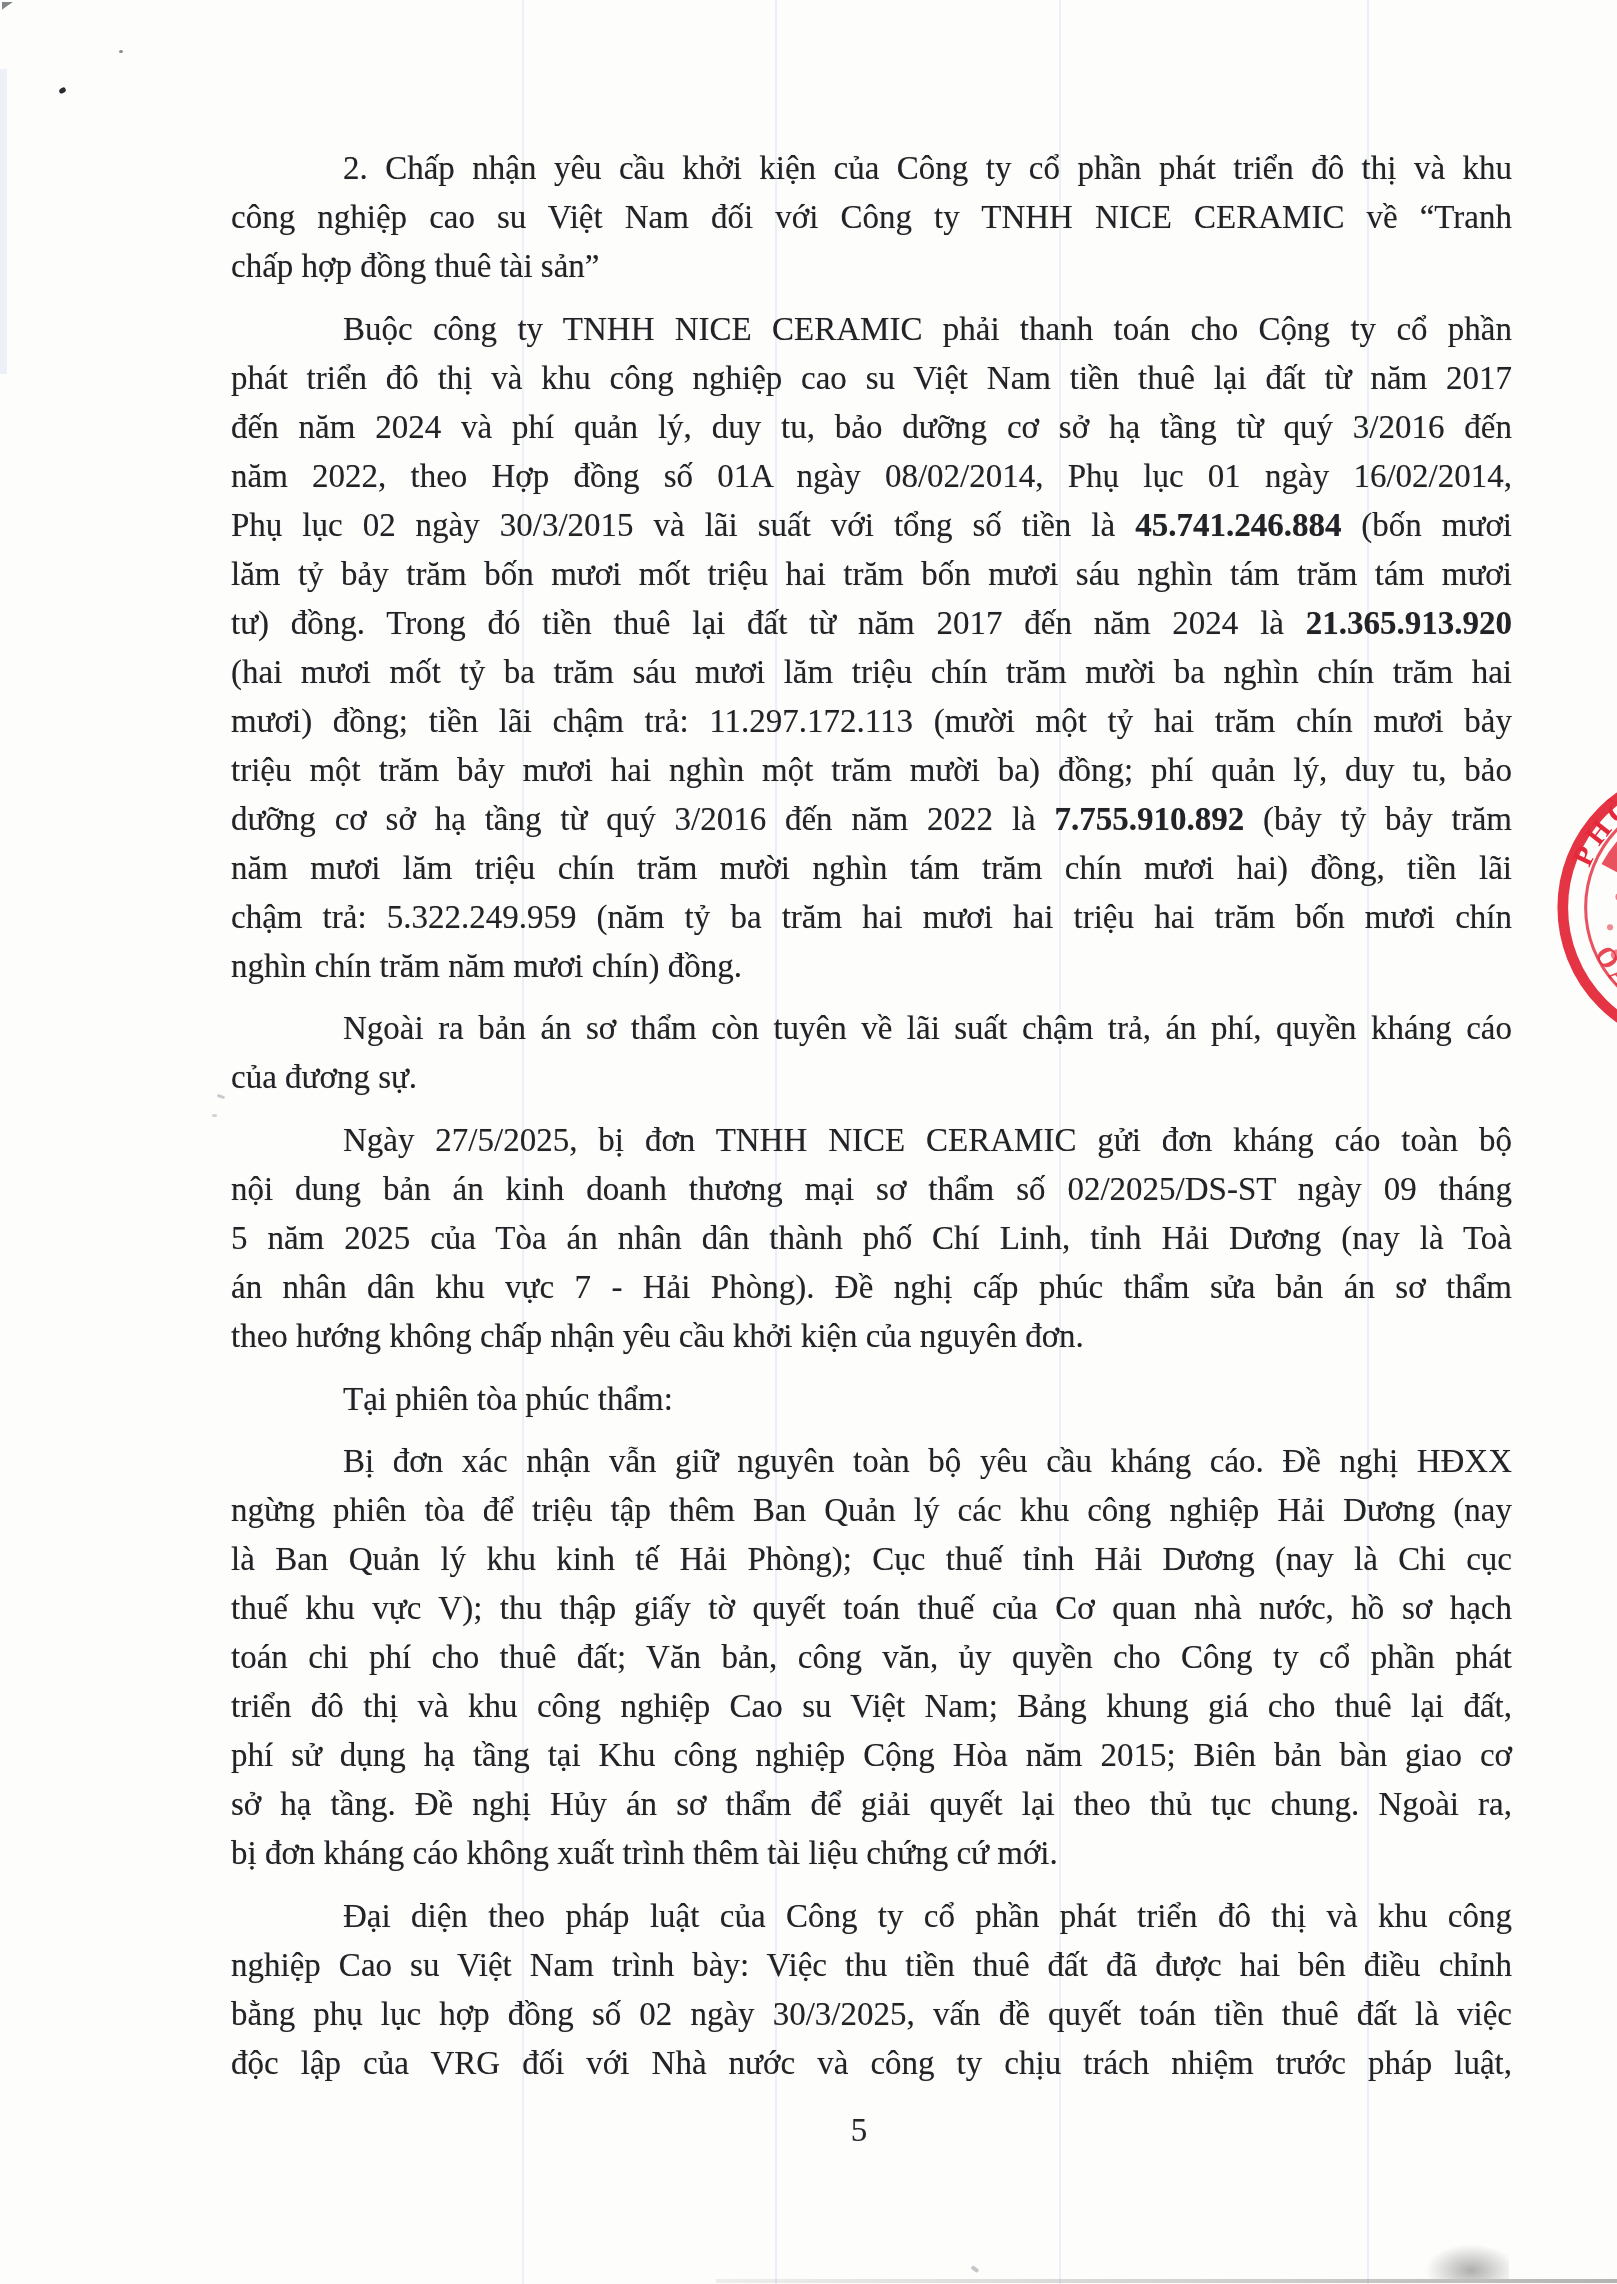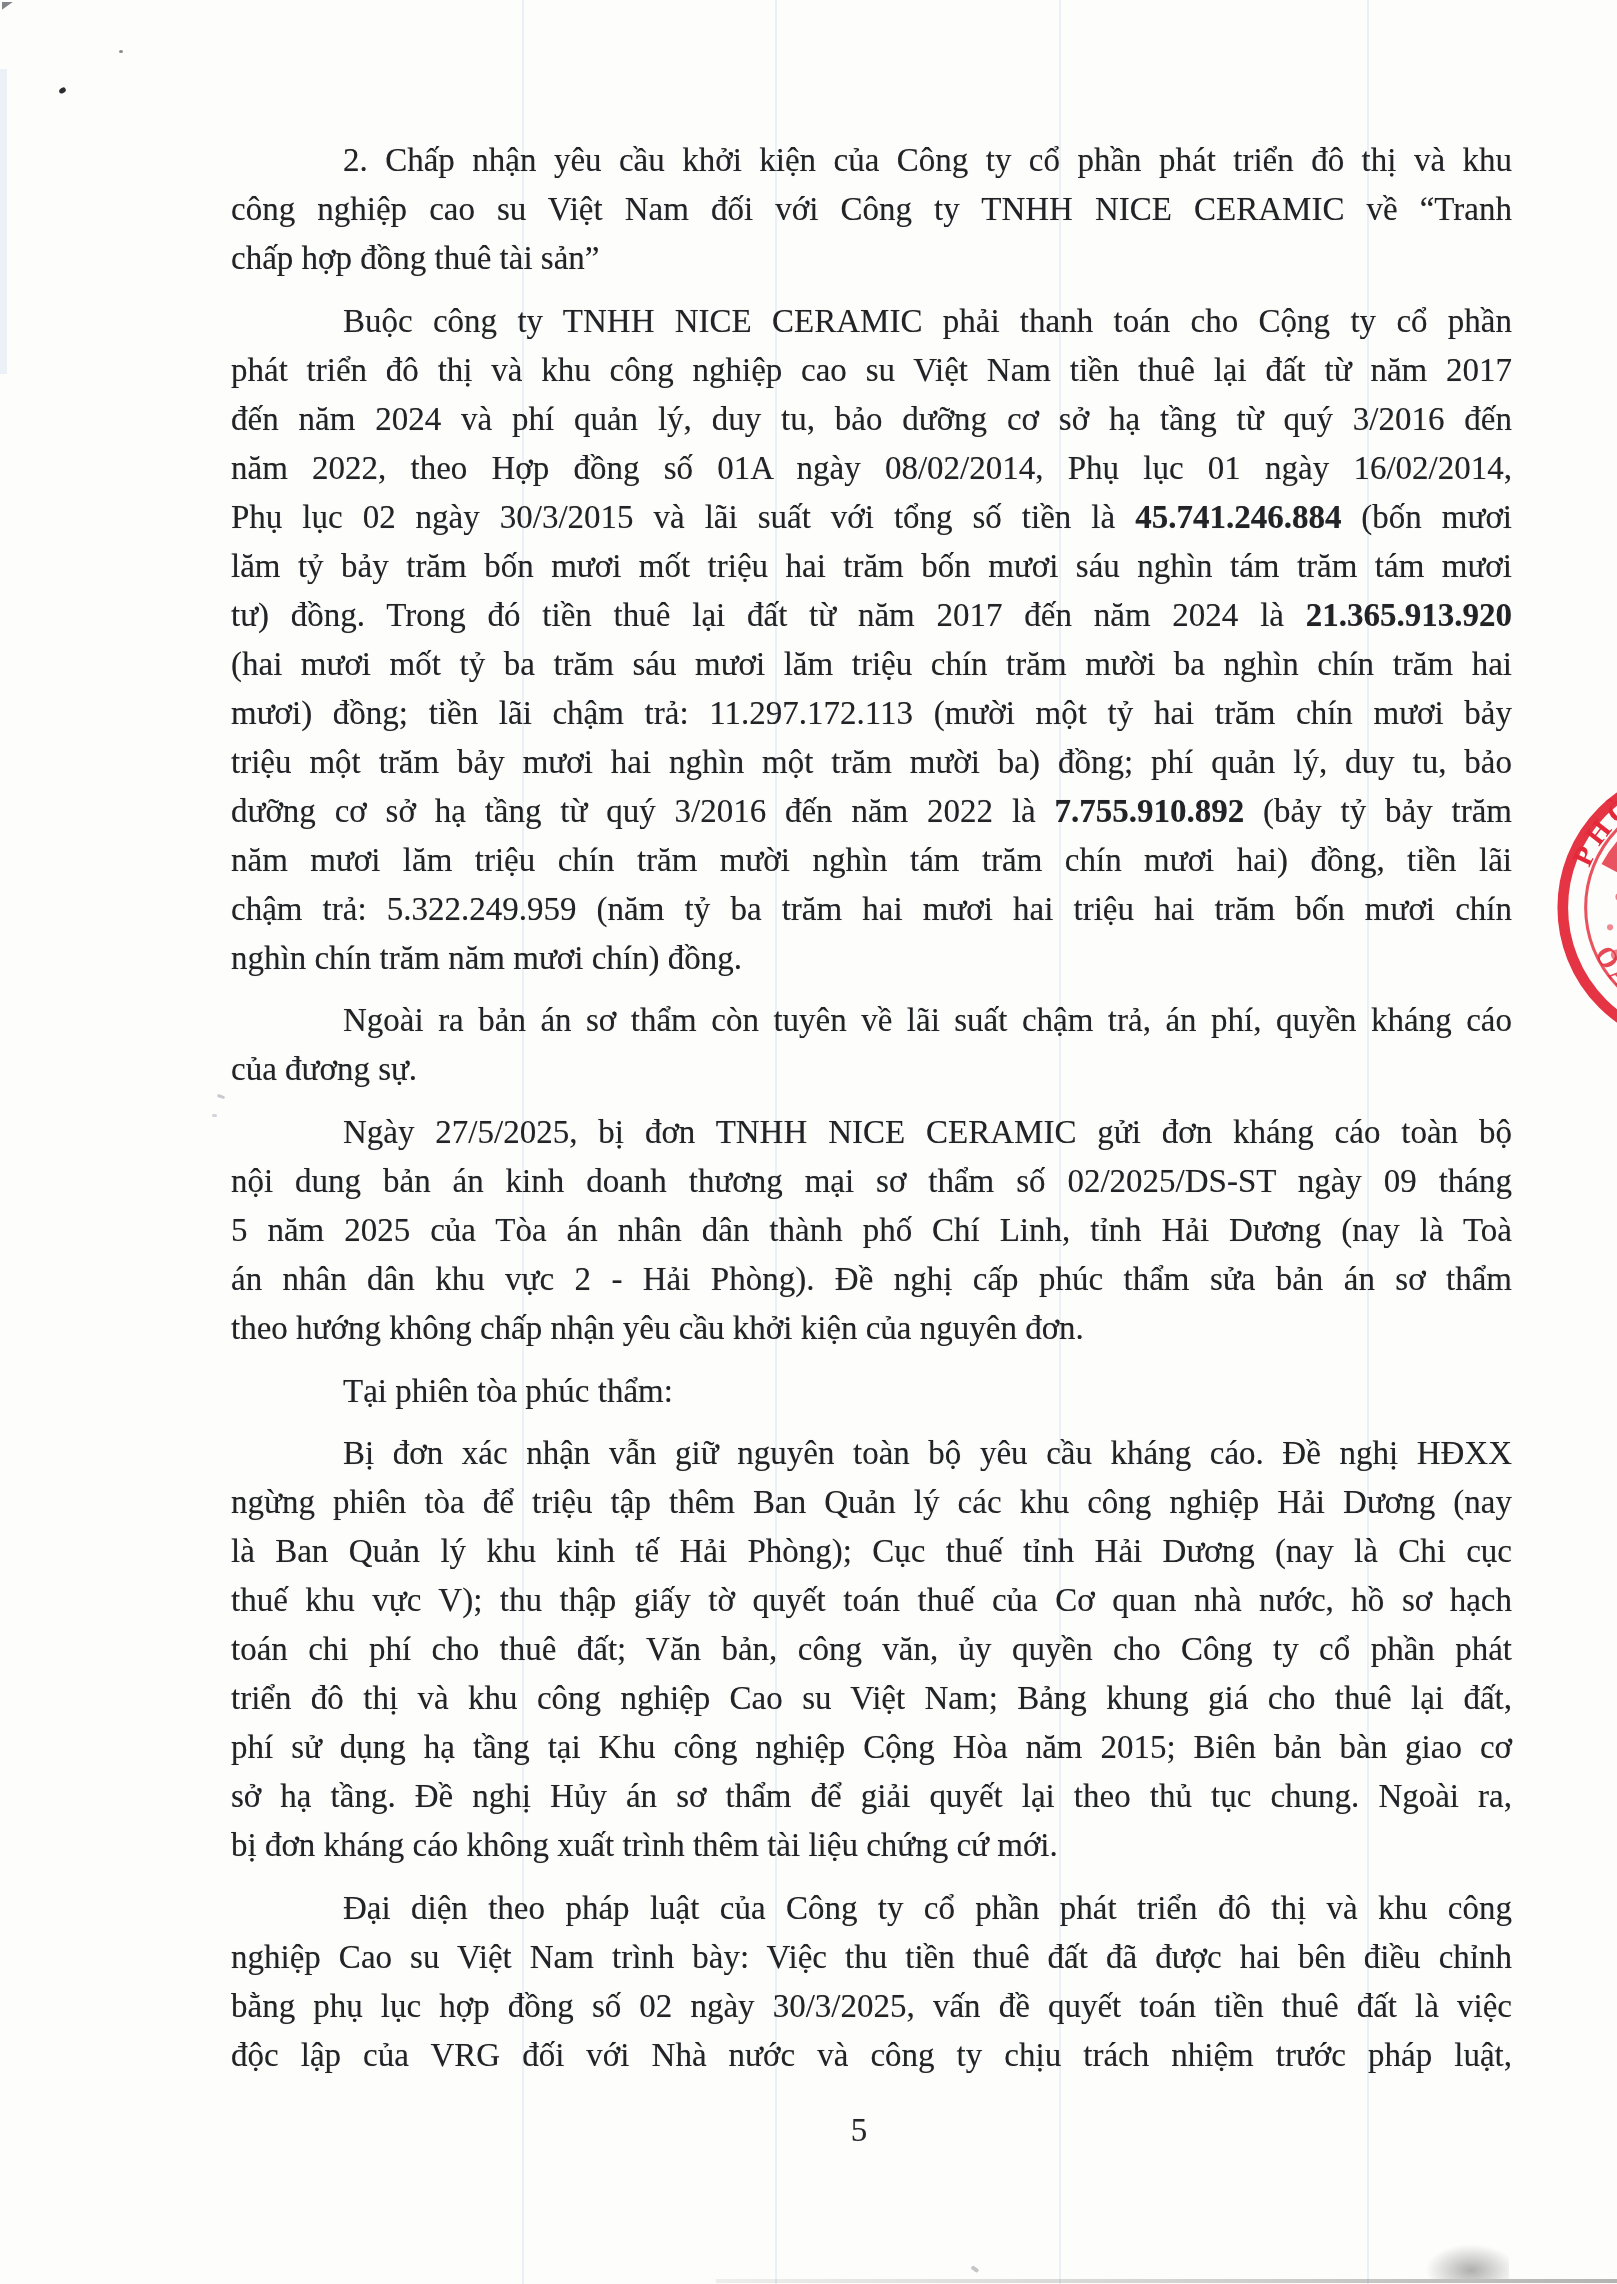--- a/index.html
+++ b/index.html
@@ -21,21 +21,21 @@
     background:rgba(130,165,215,0.14);
     pointer-events:none;
   }
   .edge-tint{
     position:absolute;left:0;top:69px;width:6.9px;height:305px;
     background:rgba(175,200,230,0.22);
   }
   
   .doc-text{
     position:absolute;
-    left:231px;top:136px;width:1281px;
+    left:231px;top:144px;width:1281px;
     color:#222326;
     font-size:33px;
     line-height:49px;
     text-shadow:0 0 0.8px rgba(20,20,25,0.35);
   }
   .para{margin:0 0 0 0;}
   .para + .para{margin-top:13.7px;}
   .line{
     height:49px;
     text-align:justify;
@@ -116,21 +116,21 @@
         <div class="line end"><span>nghìn chín trăm năm mươi chín) đồng.</span></div>
       </div>
       <div class="para">
         <div class="line first"><span>Ngoài ra bản án sơ thẩm còn tuyên về lãi suất chậm trả, án phí, quyền kháng cáo</span></div>
         <div class="line end"><span>của đương sự.</span></div>
       </div>
       <div class="para">
         <div class="line first"><span>Ngày 27/5/2025, bị đơn TNHH NICE CERAMIC gửi đơn kháng cáo toàn bộ</span></div>
         <div class="line"><span>nội dung bản án kinh doanh thương mại sơ thẩm số 02/2025/DS-ST ngày 09 tháng</span></div>
         <div class="line"><span>5 năm 2025 của Tòa án nhân dân thành phố Chí Linh, tỉnh Hải Dương (nay là Toà</span></div>
-        <div class="line"><span>án nhân dân khu vực 2 - Hải Phòng). Đề nghị cấp phúc thẩm sửa bản án sơ thẩm</span></div>
+        <div class="line"><span>án nhân dân khu vực 7 - Hải Phòng). Đề nghị cấp phúc thẩm sửa bản án sơ thẩm</span></div>
         <div class="line end"><span>theo hướng không chấp nhận yêu cầu khởi kiện của nguyên đơn.</span></div>
       </div>
       <div class="para">
         <div class="line first end"><span>Tại phiên tòa phúc thẩm:</span></div>
       </div>
       <div class="para">
         <div class="line first"><span>Bị đơn xác nhận vẫn giữ nguyên toàn bộ yêu cầu kháng cáo. Đề nghị HĐXX</span></div>
         <div class="line"><span>ngừng phiên tòa để triệu tập thêm Ban Quản lý các khu công nghiệp Hải Dương (nay</span></div>
         <div class="line"><span>là Ban Quản lý khu kinh tế Hải Phòng); Cục thuế tỉnh Hải Dương (nay là Chi cục</span></div>
         <div class="line"><span>thuế khu vực V); thu thập giấy tờ quyết toán thuế của Cơ quan nhà nước, hồ sơ hạch</span></div>

